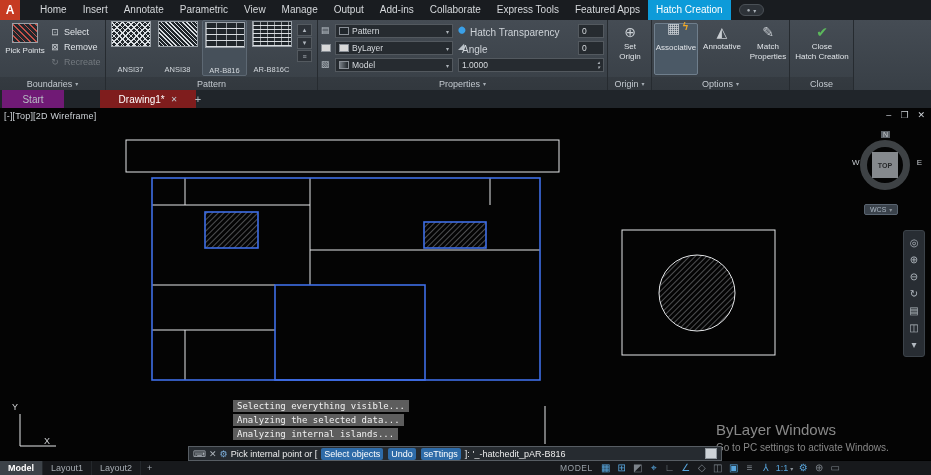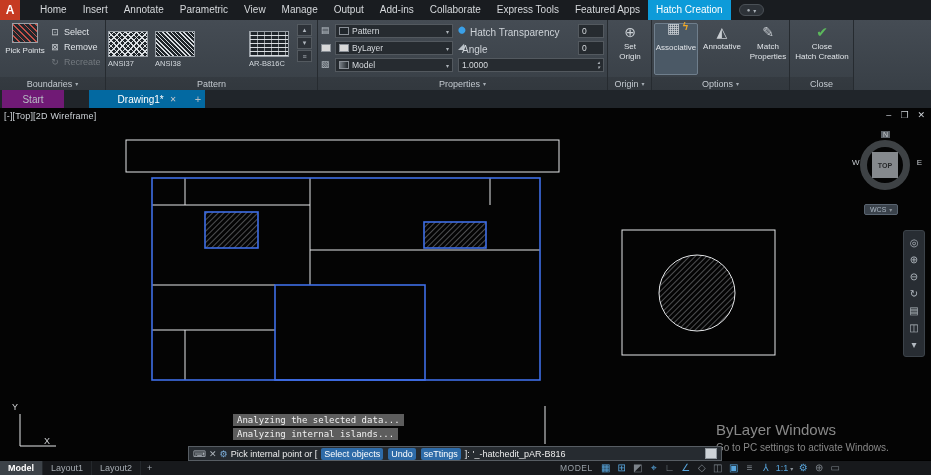--- a/index.html
+++ b/index.html
@@ -28,21 +28,21 @@
   .bigbtn{position:absolute;display:flex;flex-direction:column;align-items:center;justify-content:flex-start;gap:1px;color:#e0e4e8;font-size:8px;text-align:center;border-radius:2px;line-height:9px}
   .bigbtn .bicon{font-size:14px;line-height:18px;color:#c9ced3}
   #pickpoints{left:3px;top:3px;width:44px;height:52px}
   .pp-icon{width:26px;height:20px;border:1px solid #9aa1a8;background:#22272c;background-image:repeating-linear-gradient(45deg,#c4514a 0 1px,transparent 1px 4px);margin-bottom:2px}
   .stack{position:absolute;left:50px;top:4px;width:54px}
   .smallbtn{display:flex;align-items:center;gap:4px;font-size:9px;color:#e0e4e8;height:15px}
   .smallbtn .si{font-size:9px;color:#c9ced3;width:10px;text-align:center}
   .smallbtn.disabled{color:#73797f}
   .smallbtn.disabled .si{color:#73797f}
 
-  .swatch{position:absolute;top:10px;width:45px;display:flex;flex-direction:column;align-items:flex-start;gap:2px;padding-top:1px}
+  .swatch{position:absolute;top:0;width:45px;display:flex;flex-direction:column;align-items:center;gap:18px;padding-top:1px}
   .swatch.sel{background:#46505a;border:1px solid #5d6873;border-radius:2px}
   .tile{width:40px;height:26px;border:1px solid #9aa1a8;background-color:#20262b;display:block}
   .tile-ansi37{background-image:repeating-linear-gradient(45deg,rgba(226,230,234,.95) 0 1px,transparent 1px 4px),repeating-linear-gradient(-45deg,rgba(226,230,234,.95) 0 1px,transparent 1px 4px)}
   .tile-ansi38{background-image:repeating-linear-gradient(45deg,rgba(226,230,234,.95) 0 1px,transparent 1px 3px)}
   .tile-arb816{background-image:repeating-linear-gradient(0deg,rgba(226,230,234,.95) 0 1px,transparent 1px 6px),repeating-linear-gradient(90deg,rgba(226,230,234,.6) 0 1px,transparent 1px 10px)}
   .tile-arb816c{background-image:repeating-linear-gradient(0deg,rgba(226,230,234,.95) 0 1px,transparent 1px 4px),repeating-linear-gradient(90deg,rgba(226,230,234,.6) 0 1px,transparent 1px 7px)}
   .swatch .sl{font-size:7.5px;color:#d2d7dc}
   .gal-scroll{position:absolute;left:191px;top:4px;width:15px}
   .gal-btn{height:12px;border:1px solid #545a60;background:#2d3238;color:#aeb5bc;font-size:7px;display:flex;align-items:center;justify-content:center;margin-bottom:1px}
 
@@ -66,21 +66,21 @@
   .assoc-base{position:absolute;left:0;top:0;font-size:14px;color:#c9ced3}
   .assoc-bolt{position:absolute;right:-3px;top:-2px;font-size:10px;color:#f0a828;font-weight:bold}
   #btn-origin{left:4px;top:3px;width:36px;height:52px}
   #btn-close{left:2px;top:3px;width:60px;height:52px}
   .check{color:#5cb85c !important}
 
   
   #filetabs{position:absolute;left:0;top:90px;width:931px;height:18px;background:#20252a;z-index:8}
   .ftab{position:absolute;top:0;height:18px;display:flex;align-items:center;justify-content:center;gap:6px;font-size:10px}
   #tab-start{left:2px;width:62px;background:#701a75;color:#b8bec4}
-  #tab-drawing{left:89px;width:116px;background:#0369a1;color:#fff}
+  #tab-drawing{left:100px;width:96px;background:#7f1d1d;color:#fff}
   .tab-x{font-size:8px;color:#c0c6cc}
   #tab-plus{left:190px;width:16px;color:#b8bec4;font-size:11px}
 
   
   #drawing{position:absolute;left:0;top:108px;width:931px;height:352px;background:#040404;overflow:hidden}
   #vplabel{position:absolute;left:4px;top:3px;font-size:9px;color:#cfd4d9;letter-spacing:.2px}
   #dwgctrl{position:absolute;right:6px;top:2px;display:flex;gap:9px;color:#cfd4d9;font-size:9px}
   svg#cad{position:absolute;left:0;top:0}
   .wline{fill:none;stroke:#e4e6e8;stroke-width:1}
   .bline{fill:none;stroke:#3f6fe6;stroke-width:1.6}
@@ -176,20 +176,24 @@
   </section>
 
   <section class="panel" id="p-pattern">
     <div class="swatch" style="left:2px">
       <span class="tile tile-ansi37"></span>
       <span class="sl">ANSI37</span>
     </div>
     <div class="swatch" style="left:49px">
       <span class="tile tile-ansi38"></span>
       <span class="sl">ANSI38</span>
+    </div>
+    <div class="swatch sel" style="left:96px">
+      <span class="tile tile-arb816"></span>
+      <span class="sl">AR-B816</span>
     </div>
     <div class="swatch" style="left:143px">
       <span class="tile tile-arb816c"></span>
       <span class="sl">AR-B816C</span>
     </div>
     <div class="gal-scroll">
       <div class="gal-btn">▴</div>
       <div class="gal-btn">▾</div>
       <div class="gal-btn">≡</div>
     </div>
@@ -348,20 +352,21 @@
   <div id="navbar">
     <span class="nbi">◎</span>
     <span class="nbi">⊕</span>
     <span class="nbi">⊖</span>
     <span class="nbi">↻</span>
     <span class="nbi">▤</span>
     <span class="nbi">◫</span>
     <span class="nbi">▾</span>
   </div>
 
+  <div class="histline" style="top:292px">Selecting everything visible...</div>
   <div class="histline" style="top:306px">Analyzing the selected data...</div>
   <div class="histline" style="top:320px">Analyzing internal islands...</div>
 
   <div id="wm-title">ByLayer Windows</div>
   <div id="wm-sub">Go to PC settings to activate Windows.</div>
 </div>
 
 <div id="cmddock">
   <span class="dockic">⌨</span>
   <span class="dockic">✕</span>

